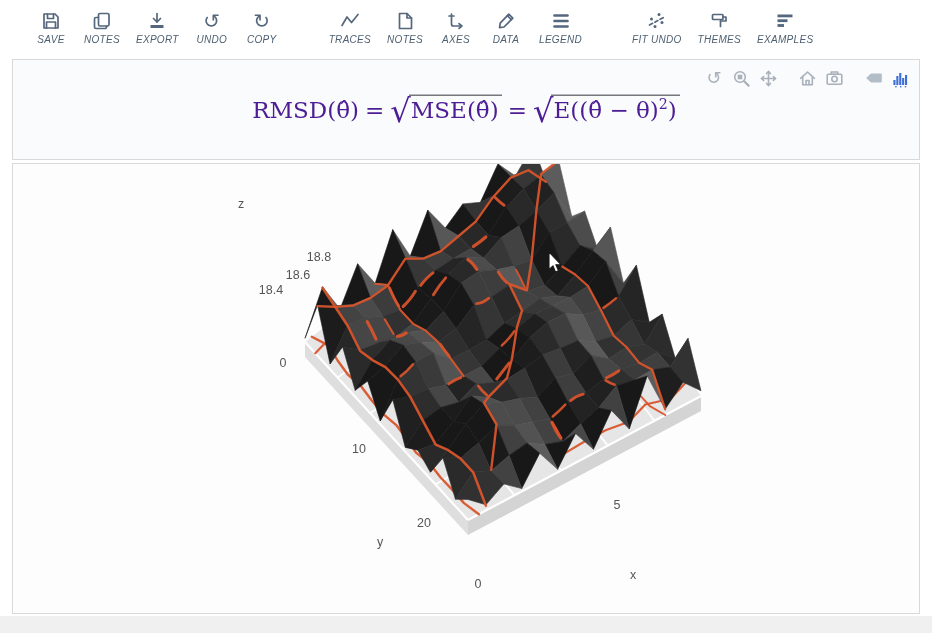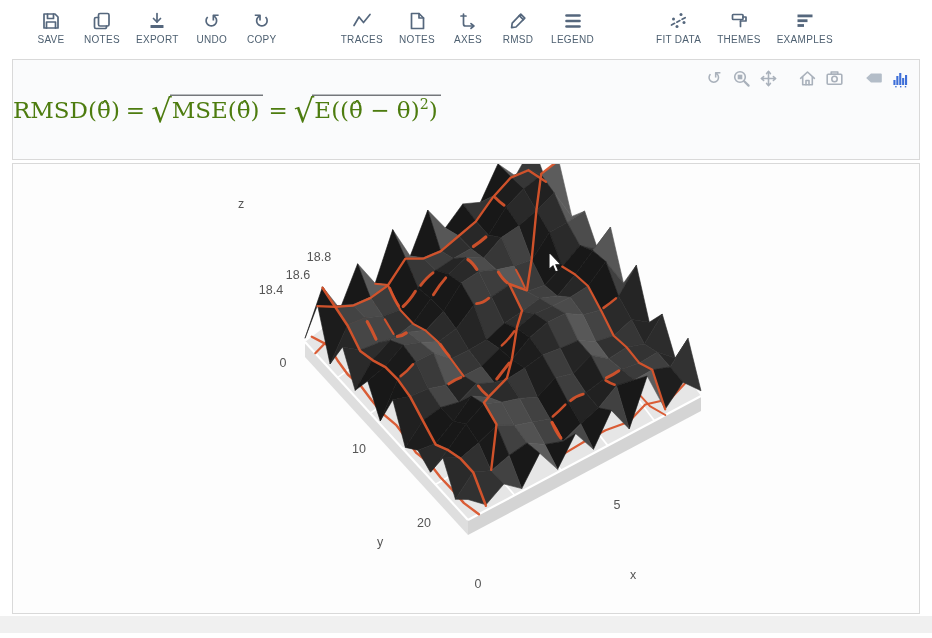--- a/index.html
+++ b/index.html
@@ -1,34 +1,34 @@
 <!DOCTYPE html>
 <html><head>
 <meta charset="utf-8">
 <style>
   html,body{margin:0;padding:0;}
   body{width:932px;height:638px;overflow:hidden;background:#ffffff;font-family:"Liberation Sans",sans-serif;}
   
   .toolbar{display:flex;align-items:flex-start;padding:9px 0 0 34px;height:59px;box-sizing:border-box;background:#fff;}
   .tb-group{display:flex;}
-  .tb-group + .tb-group{margin-left:46px;}
+  .tb-group + .tb-group{margin-left:34px;}
   .tb-item{display:flex;flex-direction:column;align-items:center;margin-right:16px;cursor:pointer;min-width:34px;}
   .tb-item .ic{height:23px;display:flex;align-items:center;justify-content:center;}
   .tb-item svg{width:22px;height:22px;stroke:#55677d;fill:none;stroke-width:1.7;stroke-linecap:round;stroke-linejoin:round;}
   .tb-item svg .fl{fill:#55677d;stroke:none;}
   .tb-item .glyph{font-size:20px;line-height:22px;color:#55677d;font-family:"DejaVu Sans",sans-serif;}
-  .tb-label{font-size:10px;letter-spacing:.3px;color:#4e6071;margin-top:2px;white-space:nowrap;}
+  .tb-label{font-size:10px;letter-spacing:.3px;color:#4e6071;margin-top:2px;white-space:nowrap;font-style:italic;}
   
   .panel{border:1px solid #d9d9d9;margin:0 12px;position:relative;box-sizing:border-box;}
   .formula-panel{height:101px;background:#fafbfc;}
   .plot-panel{height:451px;margin-top:3px;background:#fdfdfd;overflow:hidden;}
   .bottom-strip{height:17px;margin-top:2px;background:#f0f0f0;}
   
-  .formula{position:absolute;left:0;right:0;top:50%;transform:translateY(-50%);text-align:left;
-           font-family:"DejaVu Serif",serif;font-size:23px;color:#4d7c0f;white-space:nowrap;}
+  .formula{position:absolute;left:0;right:0;top:50%;transform:translateY(-50%);text-align:center;
+           font-family:"DejaVu Serif",serif;font-size:23px;color:#4c1d95;white-space:nowrap;}
   .formula .eq{padding:0 6px;}
   .sqrt{display:inline-block;}
   .rsign{font-size:1.4em;line-height:0;position:relative;top:0.12em;margin-right:-2px;}
   .radicand{border-top:1.9px solid #33383d;padding:1px 3px 0 2px;}
   .formula sup{font-size:0.62em;}
   
   .modebar{position:absolute;top:8px;right:9px;display:flex;align-items:center;}
   .mb{width:20px;height:20px;display:flex;align-items:center;justify-content:center;margin-left:7px;cursor:pointer;}
   .mb svg{width:19px;height:19px;stroke:#a9b1bb;fill:none;stroke-width:1.6;stroke-linecap:round;stroke-linejoin:round;}
   .mb .mb-glyph{font-size:18px;line-height:1;color:#a9b1bb;font-family:"DejaVu Sans",sans-serif;}
@@ -109,21 +109,21 @@
       </span>
       <span class="tb-label">AXES</span>
     </div>
     <div class="tb-item">
       <span class="ic">
         <svg viewBox="0 0 22 22">
             <path d="M13.8 4.2 L17.8 8.2 L9 17 L4.6 17.6 L5.2 13.2 Z"></path>
             <path d="M12.3 5.7 L16.3 9.7"></path>
           </svg>
       </span>
-      <span class="tb-label">RMSD</span>
+      <span class="tb-label">DATA</span>
     </div>
     <div class="tb-item">
       <span class="ic">
         <svg viewBox="0 0 22 22" style="stroke-width:2.6">
             <path d="M4.5 5.5 H17.5"></path>
             <path d="M4.5 11 H17.5"></path>
             <path d="M4.5 16.5 H17.5"></path>
           </svg>
       </span>
       <span class="tb-label">LEGEND</span>
@@ -134,21 +134,21 @@
     <div class="tb-item">
       <span class="ic">
         <svg viewBox="0 0 22 22">
             <path d="M3.5 15 L18.5 7" stroke-dasharray="3.5 2.5"></path>
             <circle class="fl" cx="5.5" cy="9" r="1.5"></circle>
             <circle class="fl" cx="9" cy="16.5" r="1.5"></circle>
             <circle class="fl" cx="13" cy="4.5" r="1.5"></circle>
             <circle class="fl" cx="16" cy="12.5" r="1.5"></circle>
           </svg>
       </span>
-      <span class="tb-label">FIT DATA</span>
+      <span class="tb-label">FIT UNDO</span>
     </div>
     <div class="tb-item">
       <span class="ic">
         <svg viewBox="0 0 22 22">
             <rect x="4.5" y="4.5" width="10.5" height="5" rx="0.8"></rect>
             <path d="M15 7 H18 V11 H12.5"></path>
             <path d="M12.5 11 V16.5"></path>
           </svg>
       </span>
       <span class="tb-label">THEMES</span>

